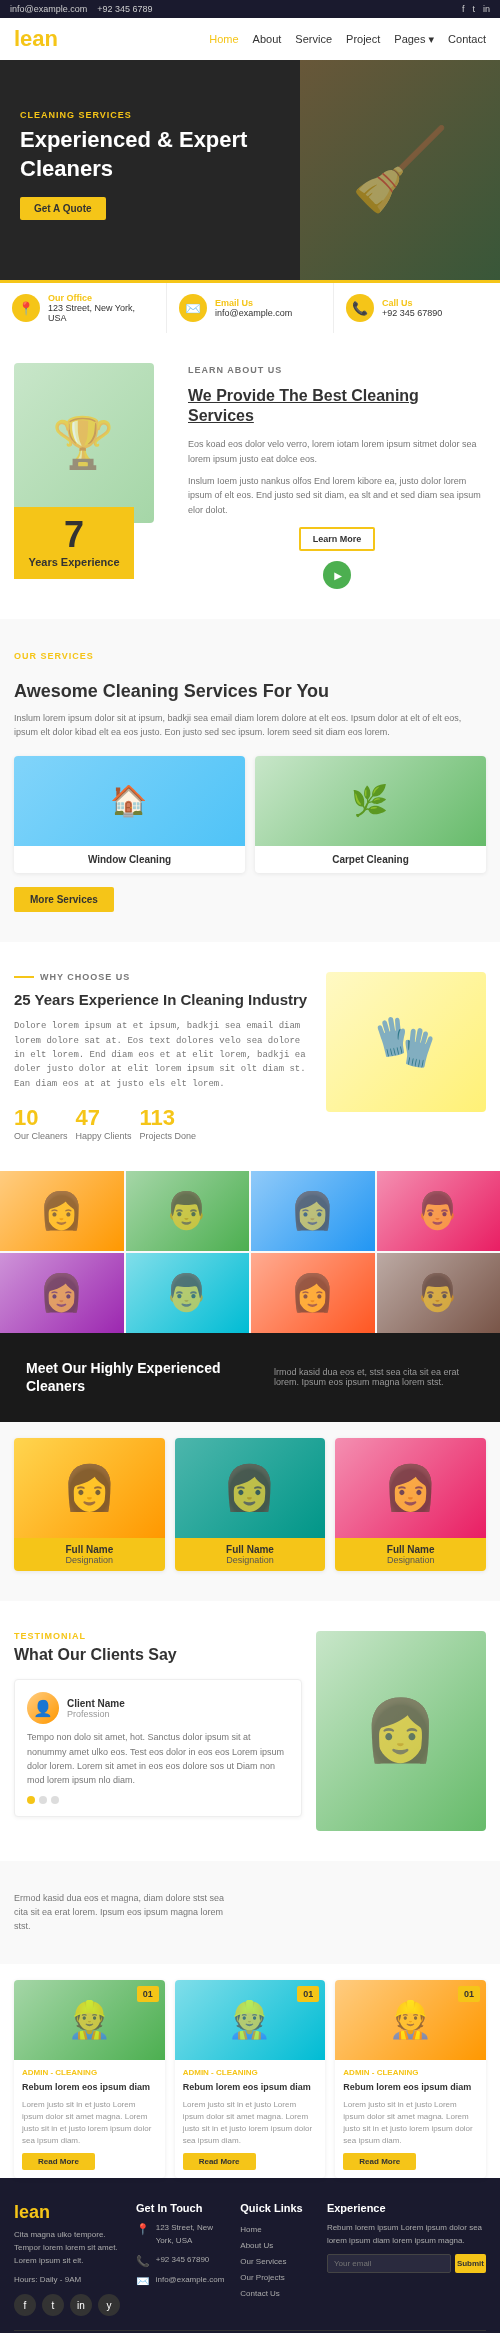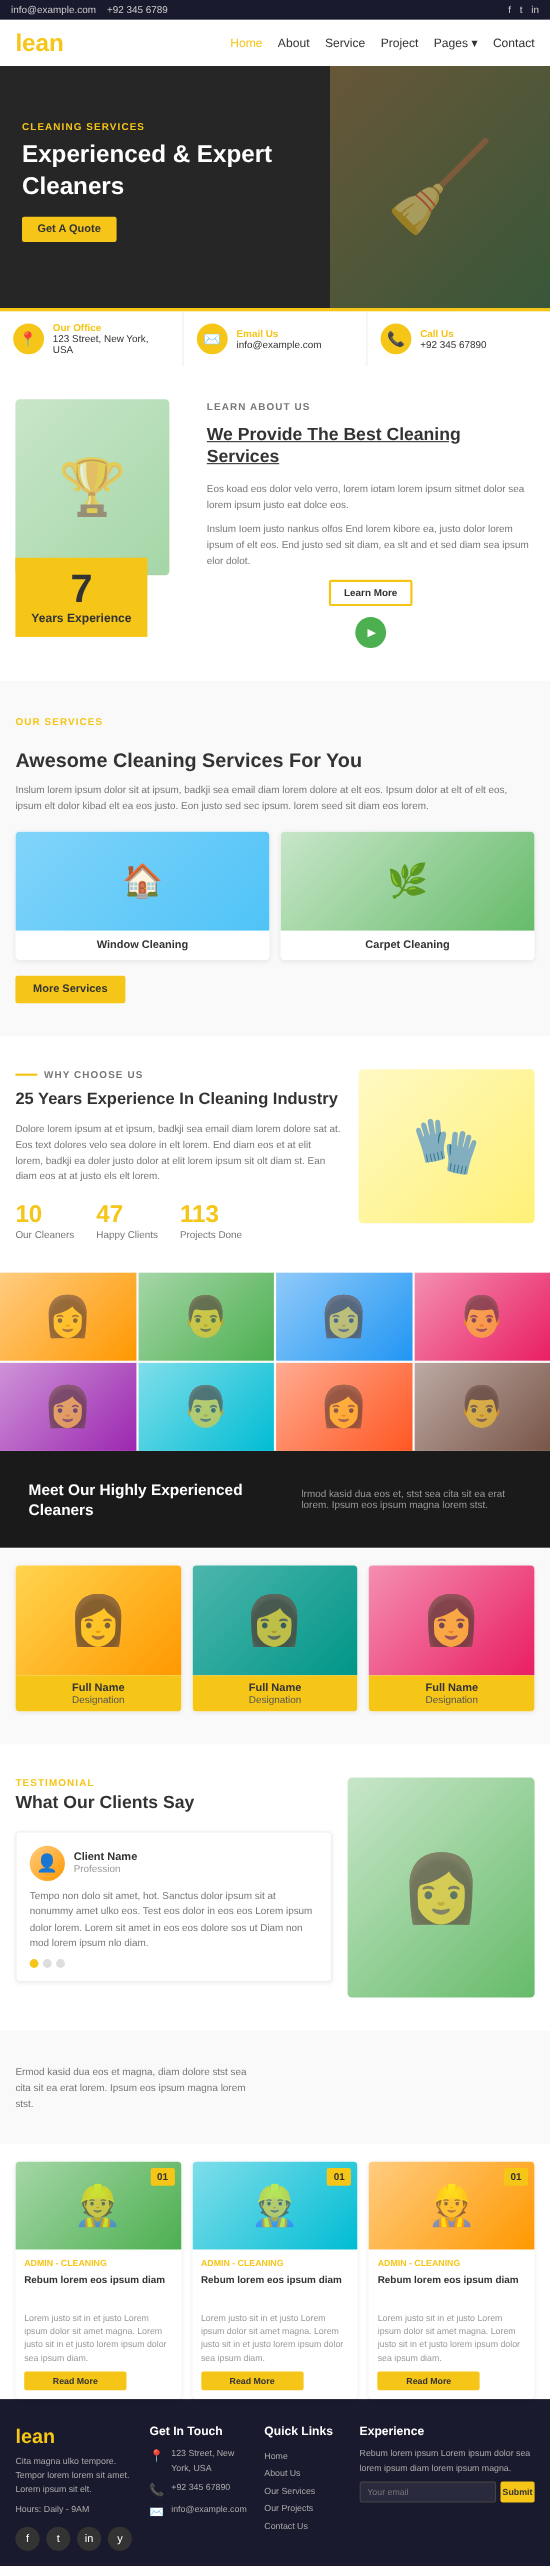--- a/index.html
+++ b/index.html
@@ -61,22 +61,22 @@
     .service-card .card-body { padding: 8px; text-align: center; }
     .service-card .card-body h3 { font-size: 10px; font-weight: bold; color: #333; }
     .btn-more { background: #f5c518; color: #333; border: none; padding: 7px 16px; font-size: 10px; cursor: pointer; font-weight: bold; border-radius: 2px; }
 
     
     .why-section { display: flex; padding: 30px 14px; gap: 16px; background: #fff; align-items: flex-start; }
     .why-left { flex: 1; }
     .why-left .section-sub { font-size: 9px; display: flex; align-items: center; gap: 6px; color: #777; margin-bottom: 8px; }
     .why-left .section-sub::before { content: ''; display: block; width: 20px; height: 2px; background: #f5c518; }
     .why-left h2 { font-size: 15px; font-weight: bold; color: #333; line-height: 1.3; margin-bottom: 10px; }
-    .why-left p { font-size: 9px; color: #777; line-height: 1.6; margin-bottom: 14px; }
-    .stats-row { display: flex; gap: 20px; }
+    .why-left p { font-size: 9px; color: #777; line-height: 1.6; margin-bottom: 14px; font-family: Liberation Mono, monospace; }
+    .stats-row { display: flex; gap: 8px; }
     .stat-item .stat-number { font-size: 22px; font-weight: bold; color: #f5c518; }
     .stat-item .stat-label { font-size: 9px; color: #777; }
     .why-right { width: 160px; flex-shrink: 0; }
     .why-right .img-box { width: 160px; height: 140px; background: linear-gradient(135deg, #fff9c4, #fff176); border-radius: 4px; display: flex; align-items: center; justify-content: center; overflow: hidden; }
     .cleaning-supplies { font-size: 50px; }
 
     
     .team-section { background: #f9f9f9; padding: 0 0 30px; }
     .team-photos-grid { display: grid; grid-template-columns: repeat(4, 1fr); gap: 2px; margin-bottom: 0; }
     .team-photos-grid .photo-cell { height: 80px; background: #ccc; overflow: hidden; display: flex; align-items: center; justify-content: center; }
@@ -133,23 +133,23 @@
     .blog-cards { display: flex; gap: 10px; padding: 16px 14px 0; }
     .blog-card { flex: 1; background: #fff; border-radius: 4px; overflow: hidden; box-shadow: 0 1px 4px rgba(0,0,0,0.08); }
     .blog-card .card-img { height: 80px; position: relative; display: flex; align-items: center; justify-content: center; }
     .blog-card .card-img.bi1 { background: linear-gradient(135deg, #a5d6a7, #4caf50); }
     .blog-card .card-img.bi2 { background: linear-gradient(135deg, #80deea, #00bcd4); }
     .blog-card .card-img.bi3 { background: linear-gradient(135deg, #ffcc80, #ff9800); }
     .blog-card .card-img .person-icon { font-size: 36px; opacity: 0.6; }
     .date-badge { position: absolute; top: 6px; right: 6px; background: #f5c518; color: #333; font-size: 9px; font-weight: bold; padding: 3px 6px; border-radius: 2px; }
     .blog-card .card-body { padding: 8px; }
     .blog-card .card-meta { font-size: 8px; color: #f5c518; font-weight: bold; text-transform: uppercase; margin-bottom: 4px; }
-    .blog-card .card-title { font-size: 9px; font-weight: bold; color: #333; line-height: 1.4; margin-bottom: 23px; }
+    .blog-card .card-title { font-size: 9px; font-weight: bold; color: #333; line-height: 1.4; margin-bottom: 6px; }
     .blog-card .card-desc { font-size: 8px; color: #999; line-height: 1.5; margin-bottom: 6px; }
-    .btn-read-more { background: #f5c518; color: #333; border: none; padding: 4px 26px; font-size: 8px; cursor: pointer; font-weight: bold; border-radius: 2px; }
+    .btn-read-more { background: #f5c518; color: #333; border: none; padding: 4px 16px; font-size: 8px; cursor: pointer; font-weight: bold; border-radius: 2px; }
 
     
     footer { background: #1a1a2e; color: #aaa; padding: 24px 14px 10px; }
     .footer-grid { display: grid; grid-template-columns: 1.5fr 1fr 1fr 1.5fr; gap: 16px; margin-bottom: 14px; }
     .footer-col h4 { color: #fff; font-size: 11px; margin-bottom: 8px; font-weight: bold; }
     .footer-col p { font-size: 8px; color: #aaa; line-height: 1.6; margin-bottom: 6px; }
     .footer-col .footer-logo { font-size: 18px; font-weight: bold; color: #f5c518; margin-bottom: 6px; }
     .footer-col ul { list-style: none; }
     .footer-col ul li { font-size: 8px; color: #aaa; line-height: 2; }
     .footer-col ul li a { color: #aaa; text-decoration: none; }

